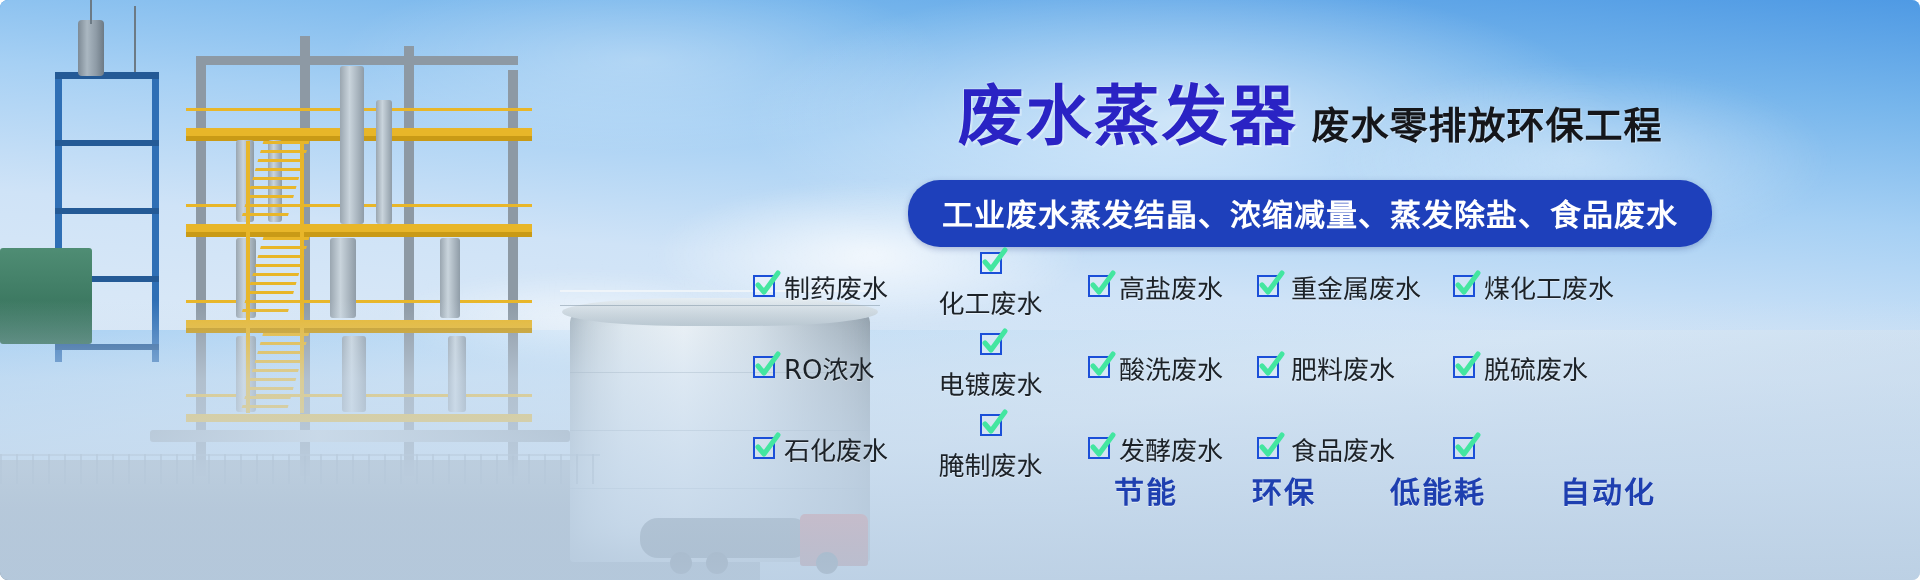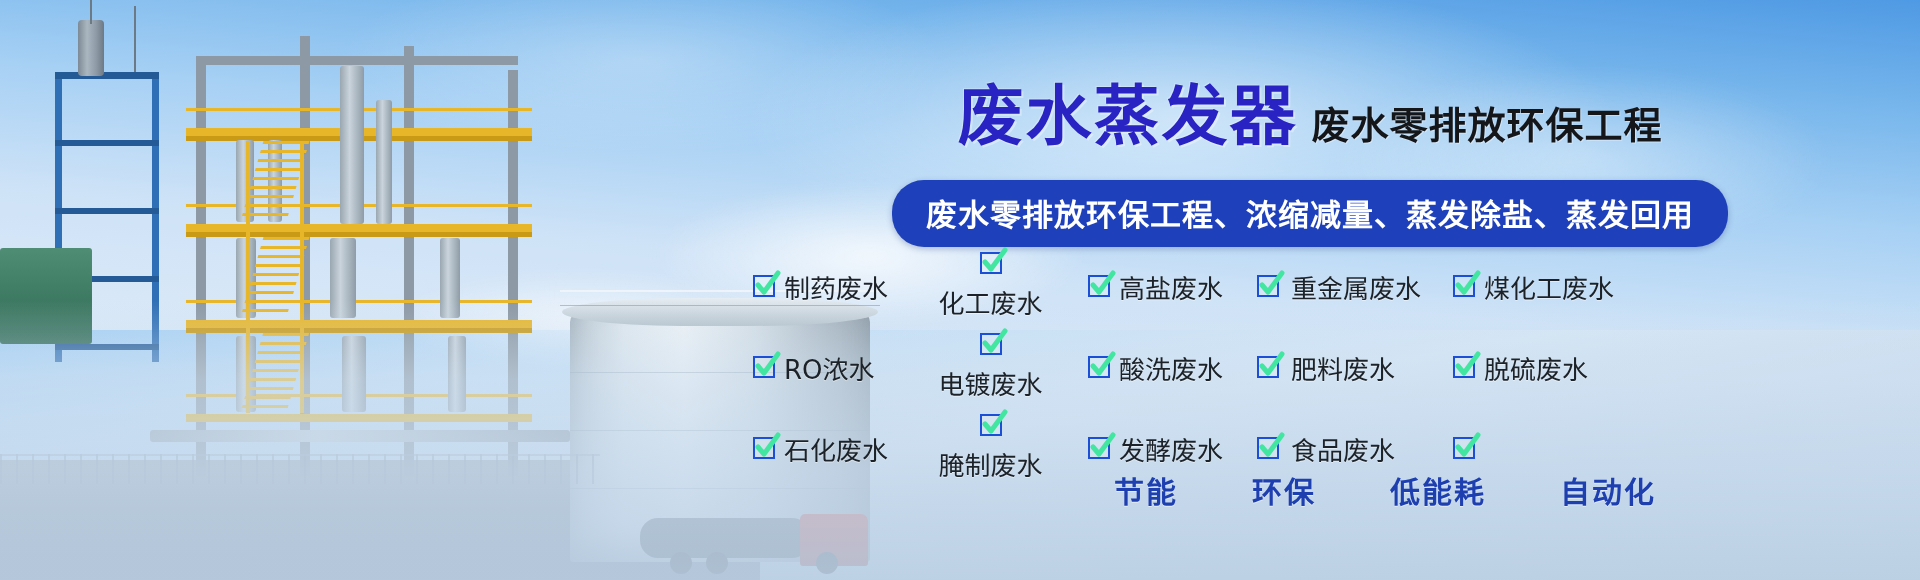--- a/index.html
+++ b/index.html
@@ -7,20 +7,21 @@
   html, body {
     width:1920px; height:580px;
     overflow:hidden;
     font-family:"Liberation Sans","DejaVu Sans",sans-serif;
   }
   #banner {
     position:relative;
     width:1920px; height:580px;
     overflow:hidden;
     background:linear-gradient(170deg,#3d8fe0 0%,#69aeea 16%,#9ccbf3 33%,#c3dff7 50%,#d6e7f6 66%,#c9dcee 80%,#bcd2e6 100%);
+    border-radius:8px;
   }
 
   
   .sky {
     position:absolute; left:0; top:0; width:1920px; height:330px;
     background:
       radial-gradient(ellipse 620px 200px at 1180px 120px, rgba(255,255,255,.55), rgba(255,255,255,0) 70%),
       radial-gradient(ellipse 420px 130px at 640px 60px, rgba(255,255,255,.30), rgba(255,255,255,0) 72%),
       linear-gradient(185deg,#4f9ae4 0%,#77b6ec 22%,#a6d0f4 46%,#cfe3f7 72%,#dbe9f7 100%);
   }
@@ -273,21 +274,21 @@
   <div class="haze"></div>
 
   <div class="content">
 
     <div class="title-row">
       <span class="title-main">废水蒸发器</span>
       <span class="title-sub">废水零排放环保工程</span>
     </div>
 
     <div class="pill-wrap">
-      <div class="pill">废水零排放环保工程、浓缩减量、蒸发除盐、蒸发回用</div>
+      <div class="pill">工业废水蒸发结晶、浓缩减量、蒸发除盐、食品废水</div>
     </div>
 
     <div class="grid" id="checkbox-grid">
         <div class="grid-row">
           <div class="cell">
             <span class="cb">
               <svg viewBox="0 0 30 30">
                 <path d="M6 15 L12 22 L26 3" fill="none" stroke="#43e6a0" stroke-width="5" stroke-linecap="round" stroke-linejoin="round"></path>
               </svg>
             </span>

